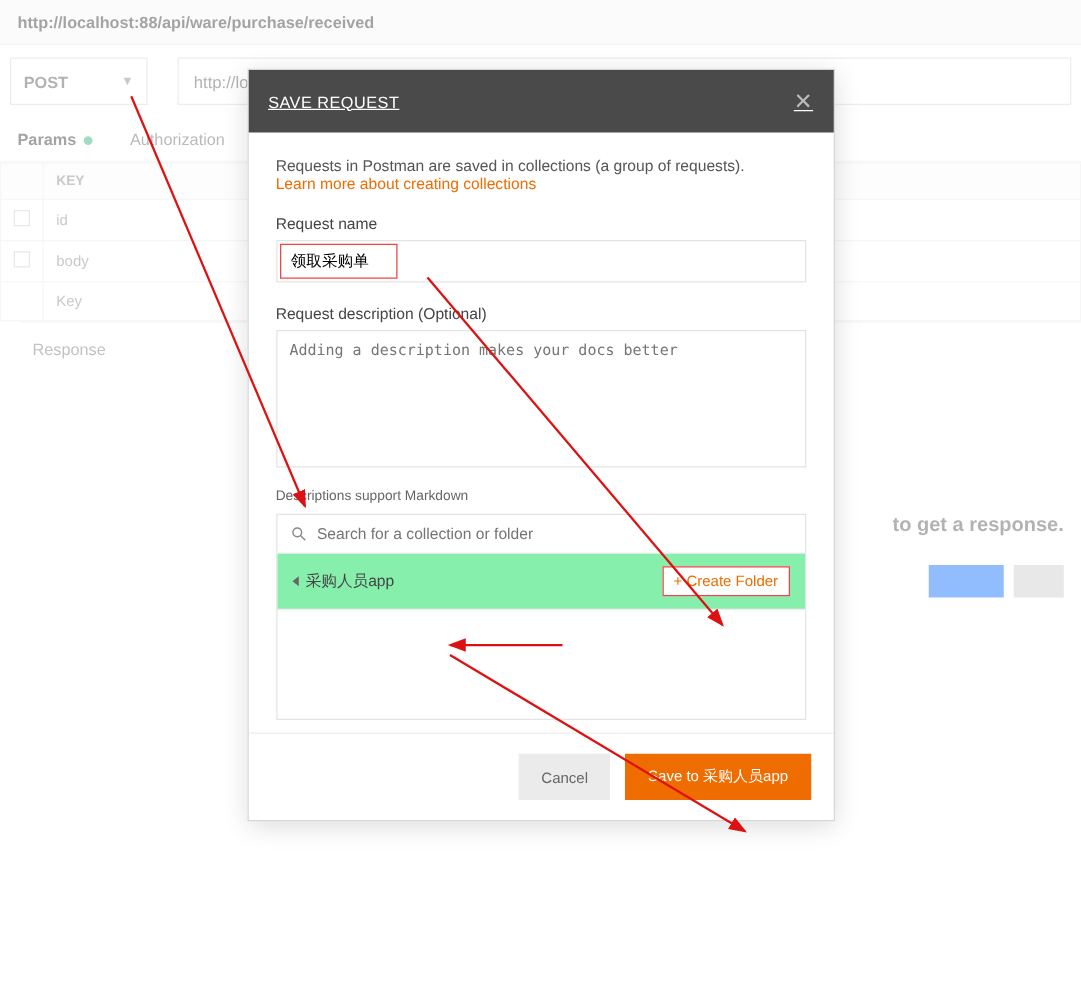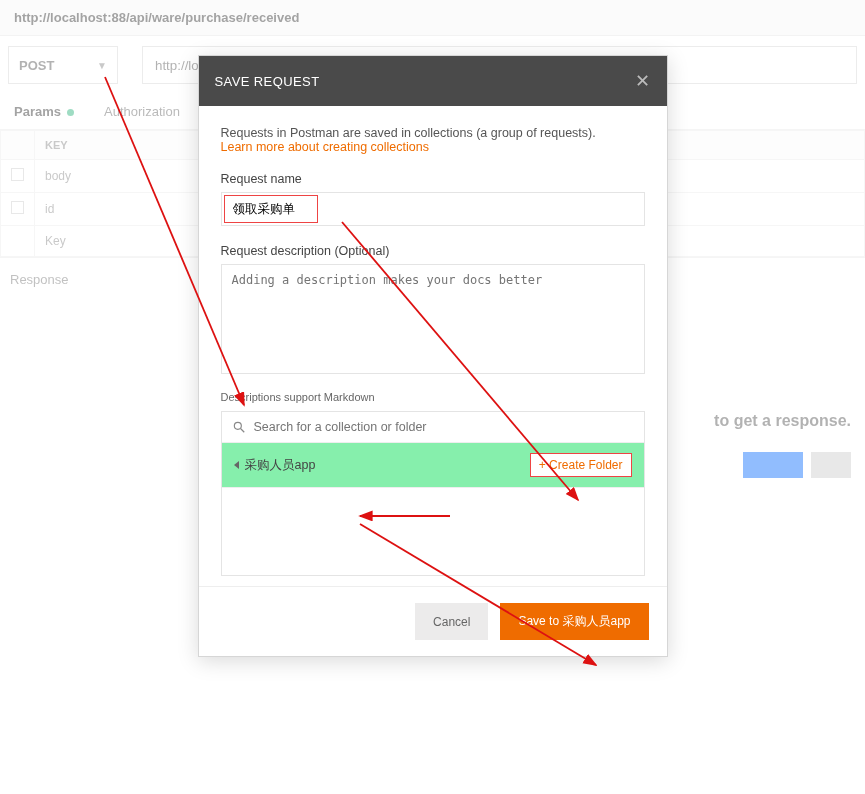--- a/index.html
+++ b/index.html
@@ -61,21 +61,21 @@
   .dot-green::after{
     content:""; display:inline-block; width:7px; height:7px; background:#2ab27b; border-radius:50%; margin-left:6px; vertical-align:middle;
   }
   .params-table { width:100%; border-collapse:collapse; }
   .params-table th, .params-table td {
     border:1px solid #ececec; padding:8px 10px; text-align:left; font-weight:normal; color:#888; font-size:12px;
   }
   .params-table th { background:#fbfbfb; color:#888; font-weight:bold; font-size:11px;}
   .params-table .chk { width:28px; text-align:center; }
   .chkbox { width:13px; height:13px; border:1px solid #ccc; display:inline-block; }
-  .response-label { padding: 14px 10px; color:#777; font-size:13px; border-top:1px solid #e8e8e8;}
+  .response-label { padding: 14px 10px; color:#777; font-size:13px; border-top:1px solid #e8e8e8;margin-left:16px;}
   .hint-small { position:absolute; right:14px; top:412px; color:#555; font-size:16px; font-weight:600; text-align:center;}
   .btn-blue { display:inline-block; background:#0d6efd; width:60px; height:26px;}
   .btn-grey { display:inline-block; background:#ccc; width:40px; height:26px;}
   .btn-bar {position:absolute; right:14px; top:452px; display:flex; gap:8px;}
 
   
   .overlay {
     position:absolute; inset:0;
     background:rgba(255,255,255,0.55);
     display:flex; align-items:flex-start; justify-content:center;
@@ -86,21 +86,21 @@
     background:#fff;
     border:1px solid #d6d6d6;
     box-shadow:0 4px 20px rgba(0,0,0,.15);
     display:flex; flex-direction:column;
   }
   .modal-header{
     background:#4a4a4a;
     color:#fff;
     padding:14px 16px;
     display:flex; justify-content:space-between; align-items:center;
-    font-size:13px; letter-spacing:.4px;
+    font-size:13px; letter-spacing:.4px;text-decoration:underline;
   }
   .modal-header .close { font-size:18px; color:#bbb; cursor:pointer; }
   .modal-body { padding:20px 22px 10px; }
   .info-line { color:#555; font-size:12.5px; }
   .link-or { color:#ef6c00; cursor:pointer; font-size:12.5px; }
   .section-label { margin-top:18px; margin-bottom:6px; font-size:12.5px; color:#444;}
   .name-input {
     width:94px;
     border:1px solid #e44; 
     padding:6px 8px;
@@ -180,25 +180,25 @@
   <table class="params-table">
     <thead>
       <tr>
         <th class="chk"></th>
         <th>KEY</th>
       </tr>
     </thead>
     <tbody>
       <tr>
         <td class="chk"><span class="chkbox"></span></td>
+        <td>id</td>
+      </tr>
+      <tr>
+        <td class="chk"><span class="chkbox"></span></td>
         <td>body</td>
-      </tr>
-      <tr>
-        <td class="chk"><span class="chkbox"></span></td>
-        <td>id</td>
       </tr>
       <tr>
         <td class="chk"></td>
         <td>Key</td>
       </tr>
     </tbody>
   </table>
 
   <div class="response-label">Response</div>
   <div class="hint-small">to get a response.</div>

